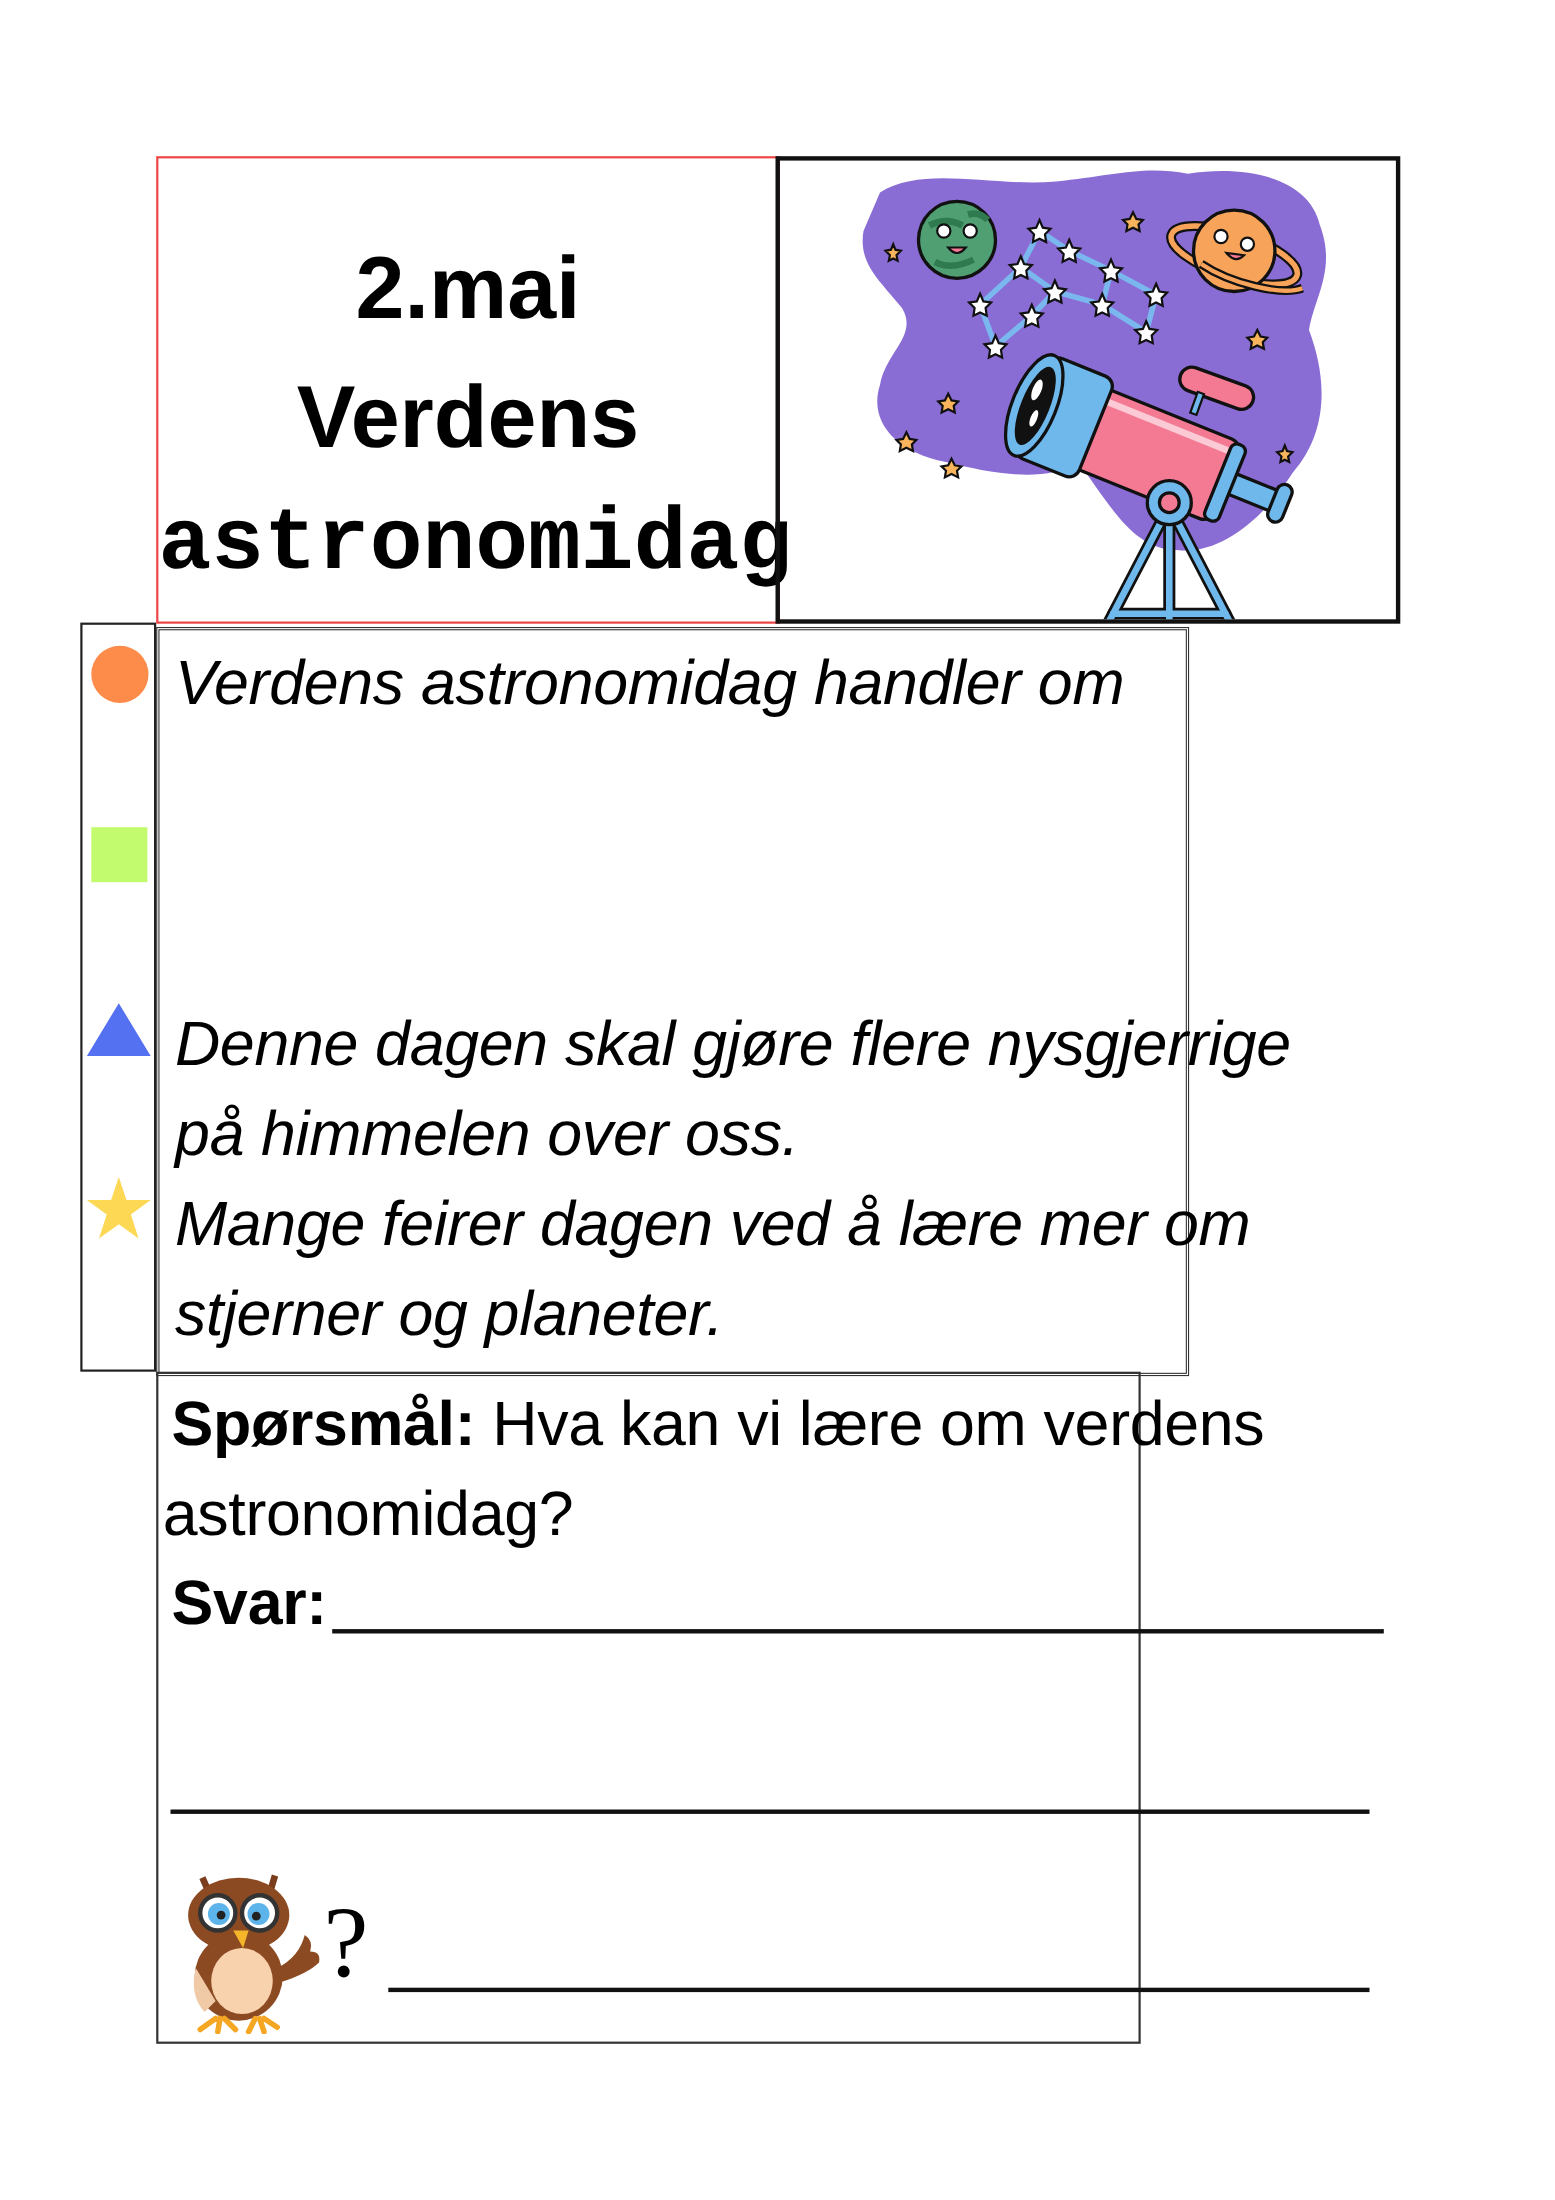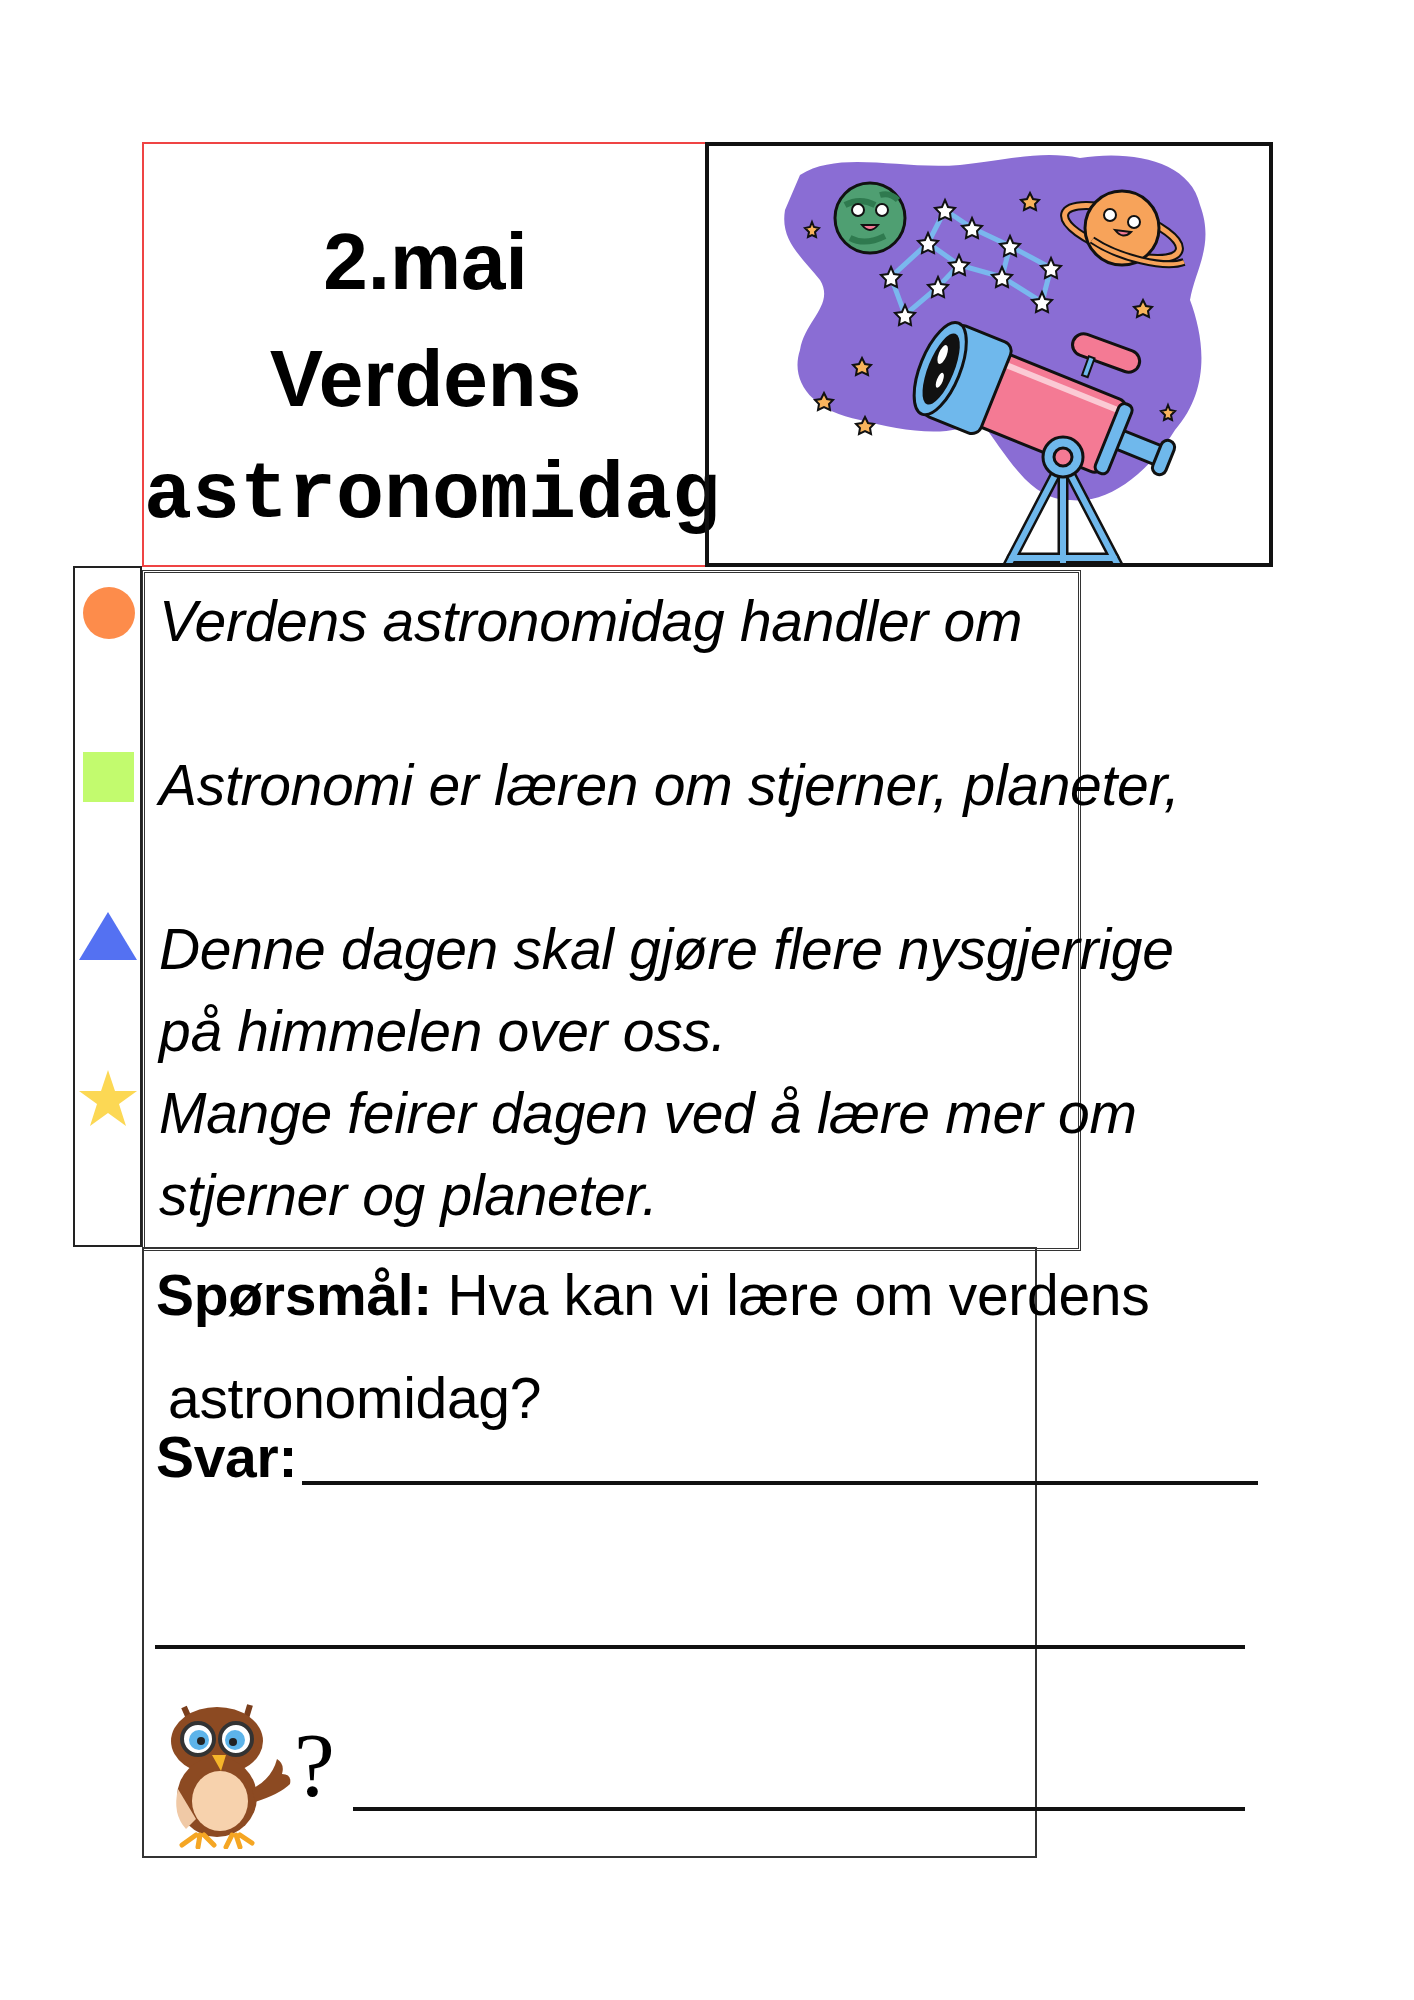--- a/index.html
+++ b/index.html
@@ -131,30 +131,29 @@
   <svg class="shape" style="left:2px;top:342px;" width="62" height="56">
     <polygon points="31,2 60,50 2,50" fill="#5471f2"></polygon>
   </svg>
   <svg class="shape" style="left:1px;top:500px;" width="64" height="62">
     <polygon points="32,2 39,23 61,23 43,36 50,58 32,45 14,58 21,36 3,23 25,23" fill="#fcd854"></polygon>
   </svg>
 </div>
 
 <div class="abs body-cell">
   <div class="line" style="left:14px;top:20px;">Verdens astronomidag handler om</div>
-  <div class="line" style="left:14px;top:184px;">Astronomi er læren om stjerner, planeter,</div>
   <div class="line" style="left:14px;top:348px;">Denne dagen skal gjøre flere nysgjerrige</div>
   <div class="line" style="left:14px;top:430px;text-align:center;">på himmelen over oss.</div>
   <div class="line" style="left:14px;top:512px;">Mange feirer dagen ved å lære mer om</div>
   <div class="line" style="left:14px;top:594px;">stjerner og planeter.</div>
 </div>
 
 <div class="abs q-cell">
   <div class="line" style="left:12px;top:18px;"><b>Spørsmål:</b><span> Hva kan vi lære om verdens</span></div>
-  <div class="line" style="left:24px;top:99px;margin-top:22px;">astronomidag?</div>
+  <div class="line" style="left:4px;top:99px;">astronomidag?</div>
   <div class="line" style="left:12px;top:180px;font-weight:bold;">Svar:</div>
   <div class="uline" style="left:158px;top:232px;width:956px;"></div>
   <div class="uline" style="left:11px;top:396px;width:1090px;"></div>
 
   <svg class="shape" style="left:18px;top:440px;" width="135" height="160" viewBox="0 0 135 160">
     <path d="M22,18 l8,18 M88,16 l-6,20" stroke="#7a3e1c" stroke-width="6"></path>
     <ellipse cx="55" cy="52" rx="46" ry="34" fill="#8c4a22"></ellipse>
     <ellipse cx="55" cy="108" rx="40" ry="40" fill="#8c4a22"></ellipse>
     <ellipse cx="58" cy="112" rx="28" ry="30" fill="#f7d2ad"></ellipse>
     <circle cx="36" cy="50" r="16" fill="#fff" stroke="#333" stroke-width="4"></circle>

